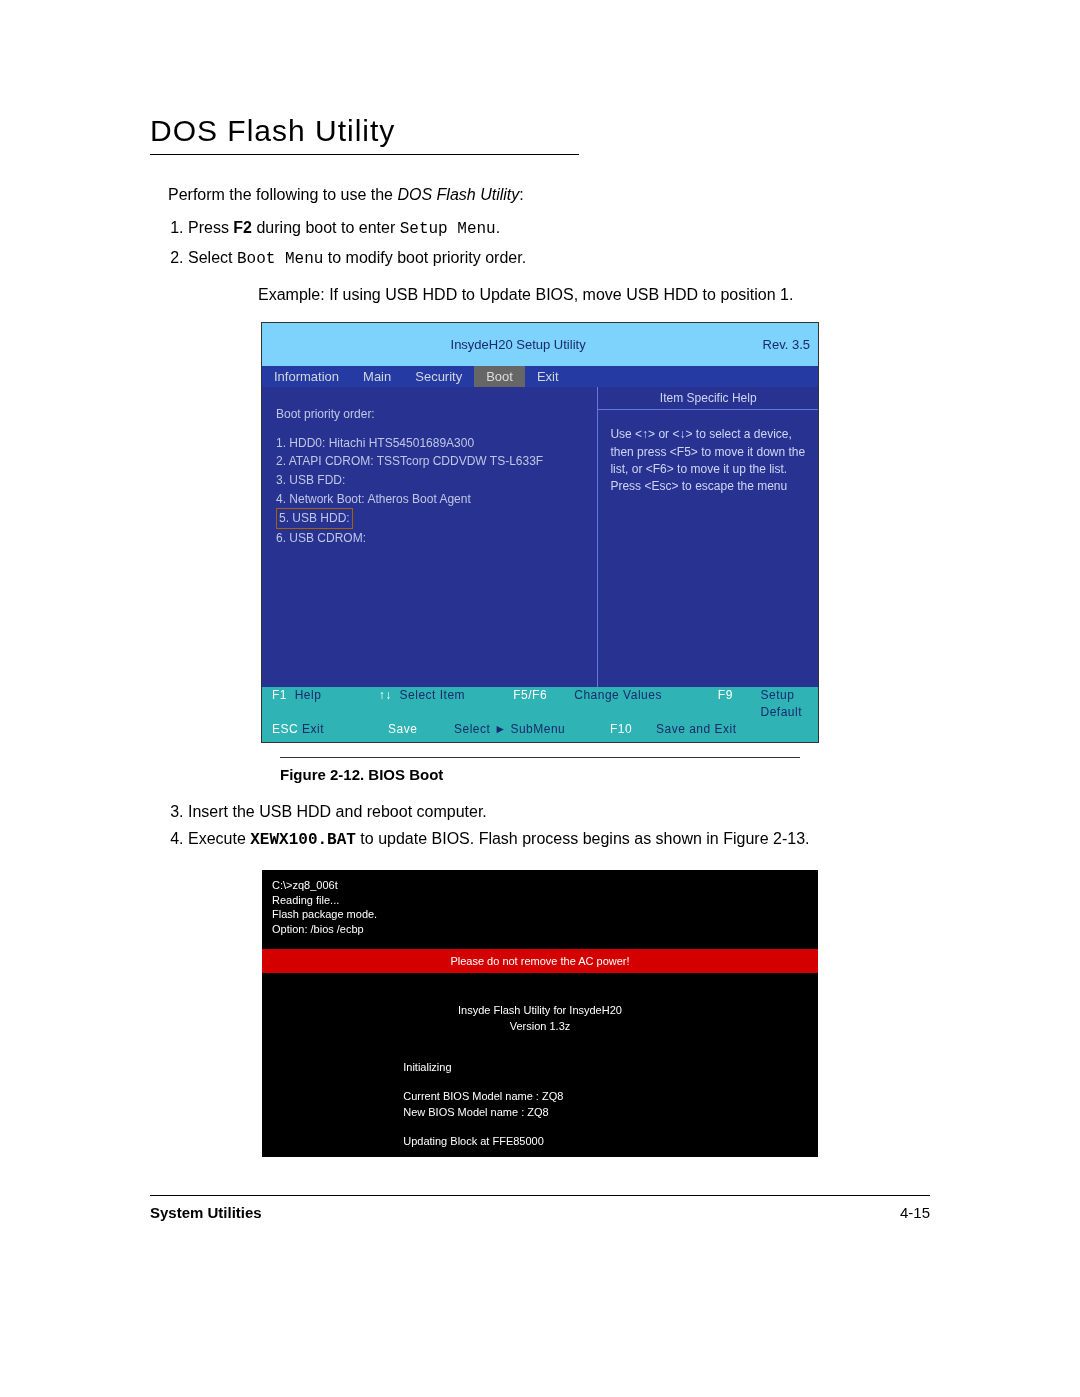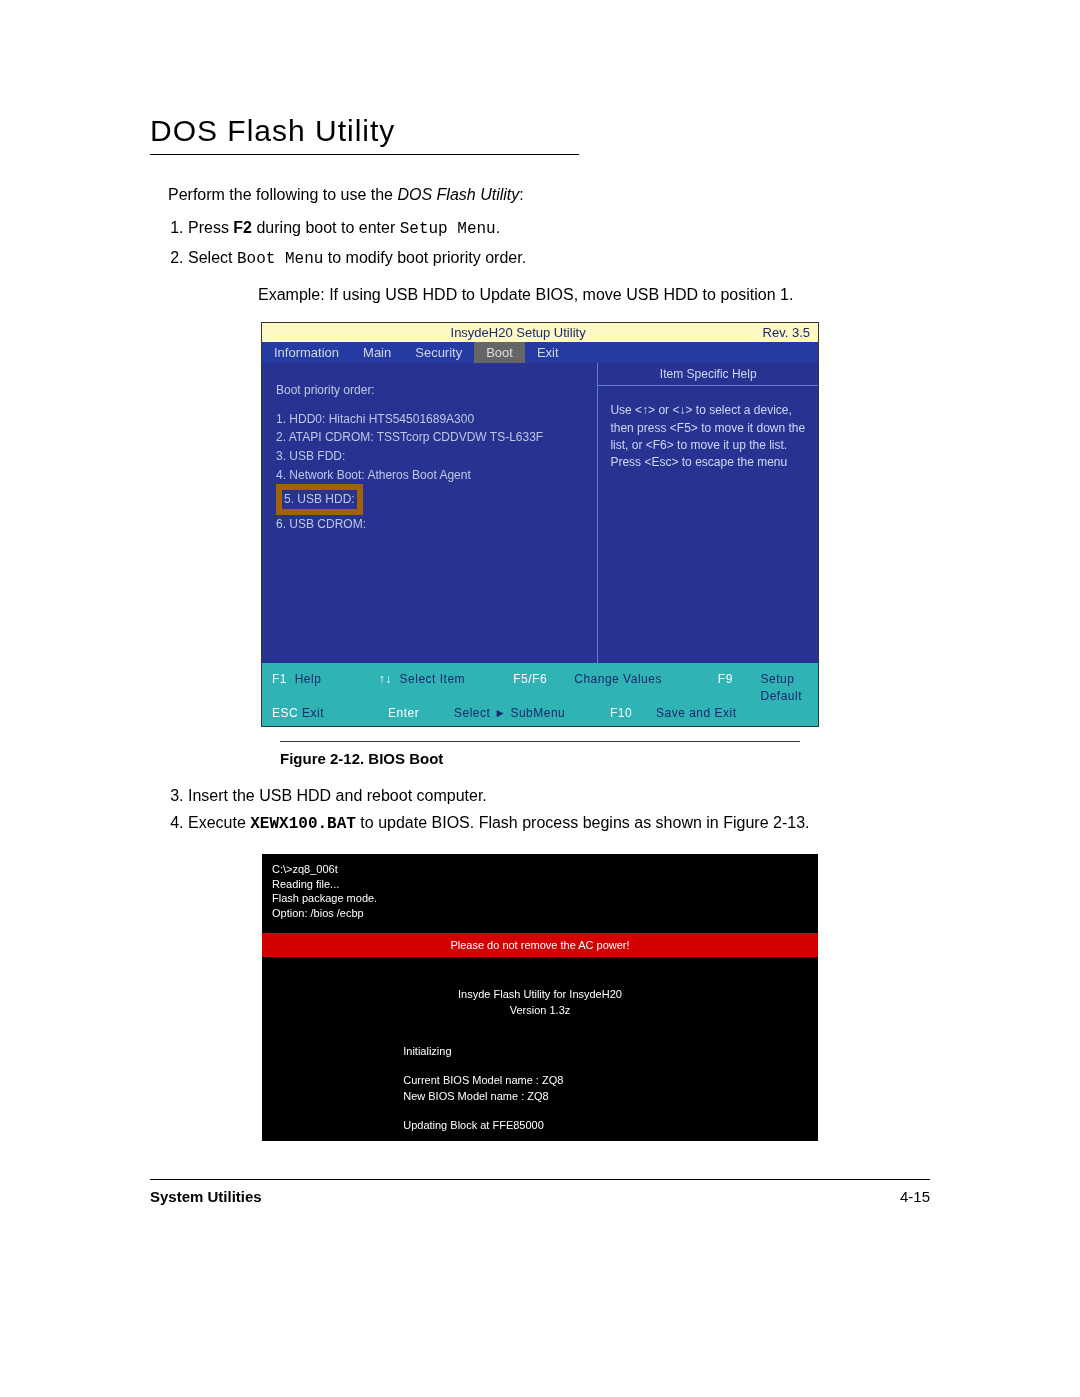--- a/index.html
+++ b/index.html
@@ -47,26 +47,26 @@
     margin: 14px 0 18px 108px;
   }
   
   .bios-box {
     width: 556px;
     margin: 0 auto 14px auto;
     border: 1px solid #333;
     font-family: Arial, sans-serif;
   }
   .bios-top {
-    background: #fef9c3;
+    background: #7dd3fc;
     color: #fff;
     font-size: 13px;
     display: flex;
     align-items: flex-end;
-    padding: 2px 8px;
+    padding: 14px 8px;
   }
   .bios-top .center { flex: 1; text-align: center; color: #1a2a6c; font-weight: normal; }
   .bios-top .right { color: #1a2a6c; }
   .bios-tabs {
     background: #253aa3;
     color: #cfd8dc;
     font-size: 13px;
     display: flex;
     padding: 0;
   }
@@ -85,21 +85,21 @@
   }
   .bios-left {
     flex: 1.4;
     border-right: 1px solid #637bd6;
     color: #bfc7e6;
     font-size: 12px;
     padding: 18px 14px;
     line-height: 1.55;
   }
   .bios-left .hl {
-    border: 6px solid #a16207;
+    border: 1px solid #a16207;
     padding: 0 2px;
     display: inline-block;
   }
   .bios-right {
     flex: 1;
     color: #cfd6f5;
     font-size: 12px;
     padding: 0;
   }
   .bios-right-header {
@@ -108,21 +108,21 @@
     border-bottom: 1px solid #637bd6;
   }
   .bios-right-text {
     padding: 16px 12px;
     line-height: 1.45;
   }
   .bios-footer {
     background: #2fb3b4;
     color: #1a2a6c;
     font-size: 12px;
-    padding: 8px 10px 4px 10px;
+    padding: 0 10px 4px 10px;
     display: flex;
     flex-wrap: wrap;
     line-height: 1.4;
     font-family: Arial, sans-serif;
   }
   .bios-footer .col { display: inline-block; margin-right: 6px; letter-spacing: 0.5px; }
   .bios-footer .key { color: #fff; }
   .bios-footer-row { width: 100%; display: flex; }
   .bios-footer .g1 { width: 110px; }
   .bios-footer .g2 { width: 140px; }
@@ -244,21 +244,21 @@
       <div class="bios-footer-row">
         <span class="col g1"><span class="key">F1</span>&nbsp;&nbsp;<span>Help</span></span>
         <span class="col g2"><span class="key">↑↓</span>&nbsp;&nbsp;<span>Select Item</span></span>
         <span class="col g3"><span class="key">F5/F6</span></span>
         <span class="col g4"><span>Change Values</span></span>
         <span class="col g5"><span class="key">F9</span></span>
         <span class="col g6"><span>Setup Default</span></span>
       </div>
       <div class="bios-footer-row">
         <span class="col g1"><span class="key">ESC</span>&nbsp;<span>Exit</span></span>
-        <span class="col g3"><span class="key">Enter</span></span>
+        <span class="col g3"><span class="key">Save</span></span>
         <span class="col g4"><span>Select ► SubMenu</span></span>
         <span class="col g5"><span class="key">F10</span></span>
         <span class="col g6"><span>Save and Exit</span></span>
       </div>
     </div>
   </div>
 
   <hr class="figcap-rule">
   <div class="figcap">Figure 2-12.   BIOS Boot</div>
 

